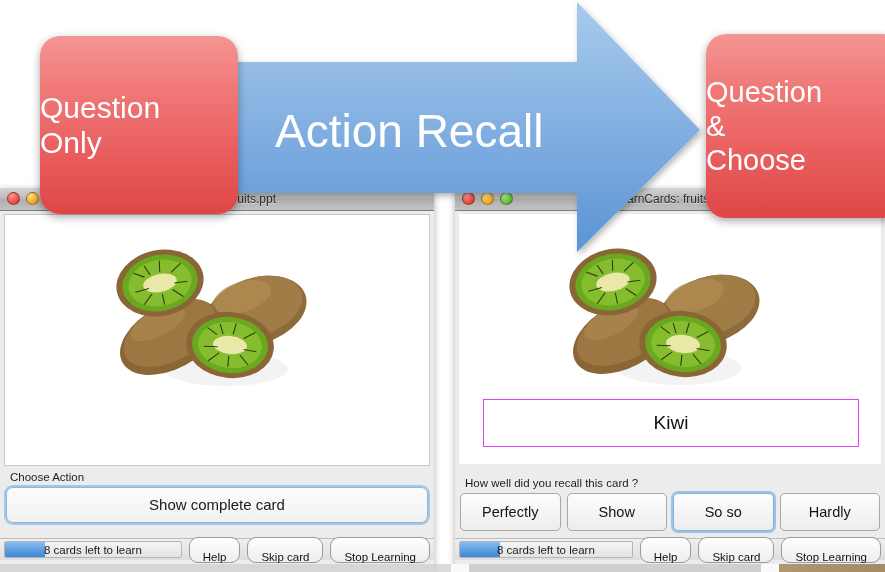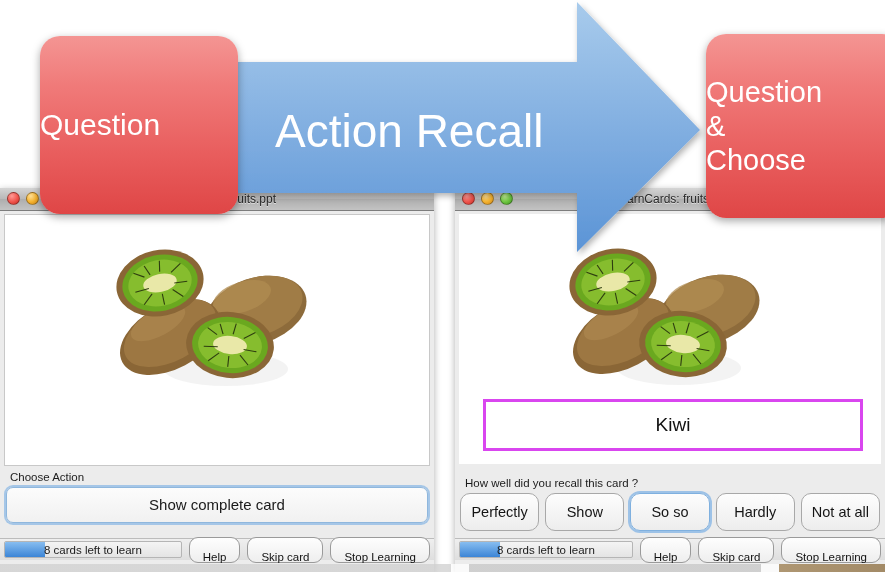--- a/index.html
+++ b/index.html
@@ -104,21 +104,21 @@
     cursor: pointer;
   }
   .ratingrow {
     display: flex;
     gap: 6px;
     padding: 3px 5px 0 5px;
   }
   .ratebtn {
     flex: 1;
     height: 38px;
-    border-radius: 10px;
+    border-radius: 5px;
     background: linear-gradient(to bottom, #fdfdfd 0%, #ededed 100%);
     border: 1px solid #a8a8a8;
     font-size: 14.5px;
     color: #141414;
     font-family: "Liberation Sans", sans-serif;
     text-align: center;
     line-height: 36px;
     box-sizing: border-box;
     cursor: pointer;
     white-space: nowrap;
@@ -181,21 +181,21 @@
     box-sizing: border-box;
     cursor: pointer;
     white-space: nowrap;
     flex: 0 0 auto;
   }
 
   
   .answerbox {
     position: absolute;
     background: #ffffff;
-    border: 3px solid #d946ef;
+    border: 1px solid #d946ef;
     display: flex;
     align-items: center;
     justify-content: center;
     font-size: 19px;
     color: #111111;
     font-family: "Liberation Sans", sans-serif;
   }
 
   
   #overlay {
@@ -380,21 +380,20 @@
       <div class="answerbox" style="left:24px; top:185px; width:374px; height:46px;">Kiwi</div>
     </div>
 
     <div class="panel" style="top:288px; height:58px;">
       <div class="panel-label">How well did you recall this card ?</div>
       <div class="ratingrow">
         <div class="ratebtn">Perfectly</div>
         <div class="ratebtn">Show</div>
         <div class="ratebtn focused">So so</div>
         <div class="ratebtn">Hardly</div>
-        <div class="ratebtn">Not at all</div>
       </div>
     </div>
 
     <div class="statusbar" style="top:350px;">
       <div class="progress">
         <div class="fill" style="width:23%"></div>
         <div class="ptext">8 cards left to learn</div>
       </div>
       <div class="pillbtn">Help</div>
       <div class="pillbtn">Skip card</div>
@@ -416,20 +415,21 @@
       </filter>
     </defs>
 
     <polygon points="222,62 577,62 577,2 700,130 577,252 577,193 222,193" fill="url(#arrowGrad)" filter="url(#arrowShadow)"></polygon>
   </svg>
 
   <div class="arrowlabel" style="left:275px; top:104px;">Action Recall</div>
 
   <div class="redbox" style="left:18px; top:36px; width:198px; height:178px; font-size:30px;">
     <span class="ln">Question</span>
+    <span class="ln">Only</span>
   </div>
 
   <div class="redbox" style="left:684px; top:34px; width:196px; height:184px; font-size:29px;">
     <span class="ln">Question</span>
     <span class="ln">&amp;</span>
     <span class="ln">Choose</span>
   </div>
 
 </div>
 

